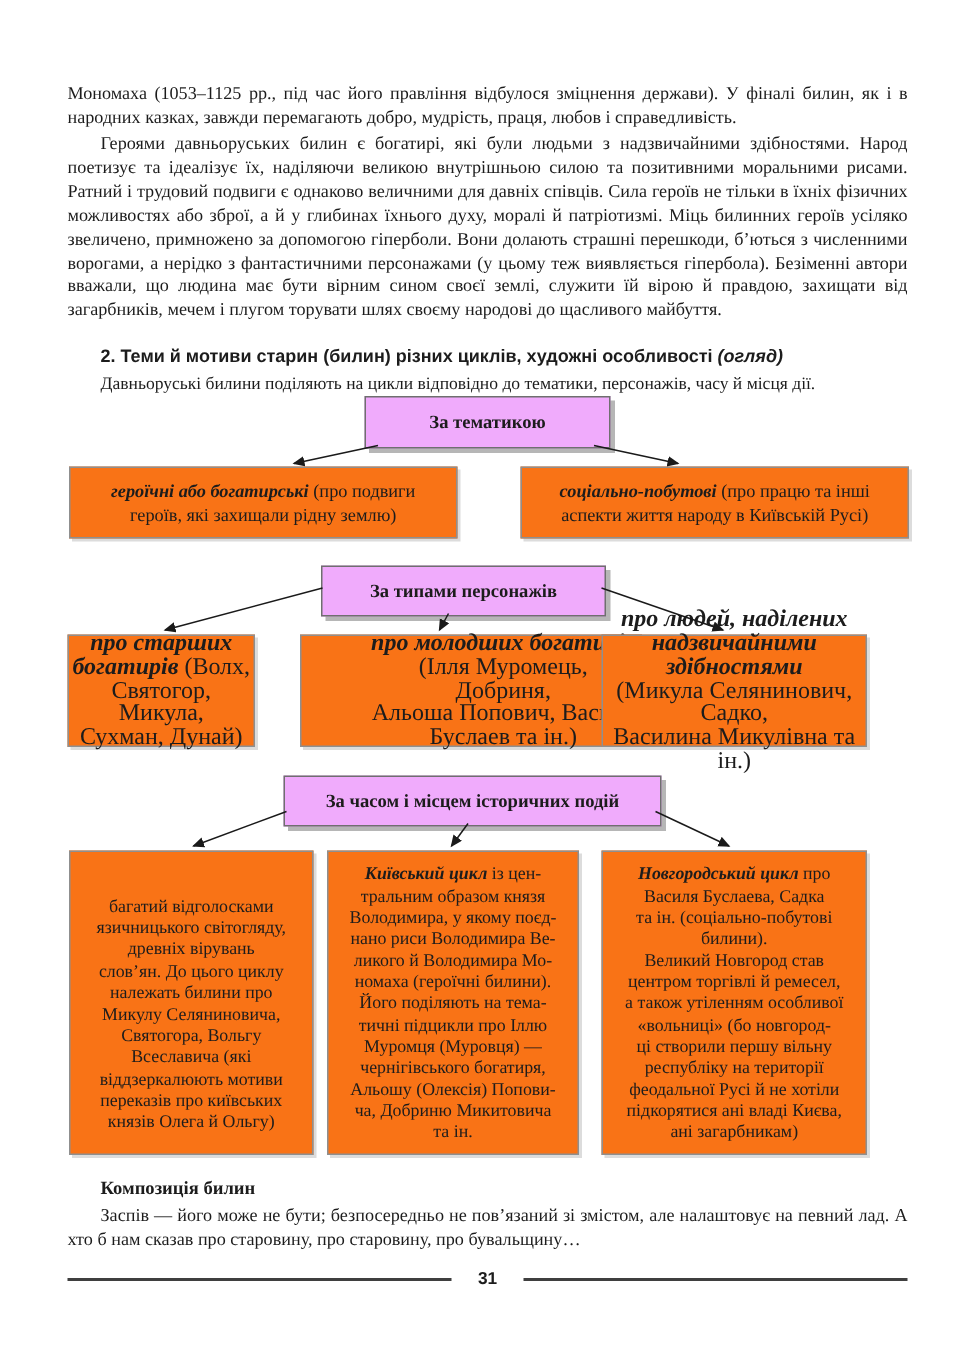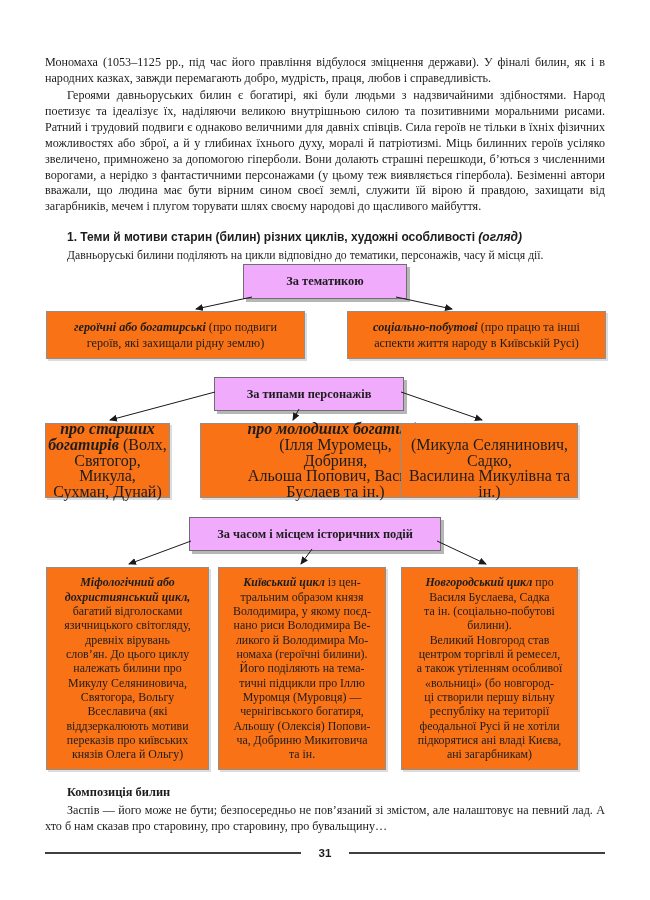--- a/index.html
+++ b/index.html
@@ -40,21 +40,21 @@
   .f-num{margin:0 18px;font-family:"Liberation Sans",sans-serif;font-weight:bold;font-size:11.5px;color:#1c1c1c;}
   svg.arrows{position:absolute;left:0;top:0;pointer-events:none;}
 </style>
 </head>
 <body>
 
 <div class="abs bodytext" style="top:55px;height:34px;">Мономаха (1053–1125 рр., під час його правління відбулося зміцнення держави). У фіналі билин, як і в народних казках, завжди перемагають добро, мудрість, праця, любов і справедливість.</div>
 
 <div class="abs bodytext indent" style="top:88px;height:143px;">Героями давньоруських билин є богатирі, які були людьми з надзвичайними здібностями. Народ поетизує та ідеалізує їх, наділяючи великою внутрішньою силою та позитивними моральними рисами. Ратний і трудовий подвиги є однаково величними для давніх співців. Сила героїв не тільки в їхніх фізичних можливостях або зброї, а й у глибинах їхнього духу, моралі й патріотизмі. Міць билинних героїв усіляко звеличено, примножено за допомогою гіперболи. Вони долають страшні перешкоди, б’ються з численними ворогами, а нерідко з фантастичними персонажами (у цьому теж виявляється гіпербола). Безіменні автори вважали, що людина має бути вірним сином своєї землі, служити їй вірою й правдою, захищати від загарбників, мечем і плугом торувати шлях своєму народові до щасливого майбуття.</div>
 
-<div class="abs h5" style="top:229px;"><span class="seg-b">1. Теми й мотиви старин (билин) різних циклів, художні особливості </span><span class="seg-bi">(огляд)</span></div>
+<div class="abs h5" style="top:229px;"><span class="seg-b">2. Теми й мотиви старин (билин) різних циклів, художні особливості </span><span class="seg-bi">(огляд)</span></div>
 
 <div class="abs bodytext indent oneline" style="top:248px;height:17px;">Давньоруські билини поділяють на цикли відповідно до тематики, персонажів, часу й місця дії.</div>
 
 <div>
 
   <div class="abs hdrbox" style="left:243px;top:264px;width:162px;height:33px;">
     <span>За тематикою</span>
   </div>
   <div class="abs wbox lvl1" style="left:46px;top:311px;width:257px;height:46px;">
     <div class="wbox-text"><span class="seg-bi">героїчні або богатирські</span><span> (про подвиги
@@ -74,31 +74,31 @@
 Святогор, Микула,
 Сухман, Дунай)</span></div>
   </div>
   <div class="abs wbox lvl2" style="left:200px;top:423px;width:183px;height:73px;padding-left:43px;">
     <div class="wbox-text"><span class="seg-bi">про молодших богатирів</span><span>
 (Ілля Муромець, Добриня,
 Альоша Попович, Василь
 Буслаев та ін.)</span></div>
   </div>
   <div class="abs wbox lvl2" style="left:401px;top:423px;width:175px;height:73px;">
-    <div class="wbox-text"><span>
+    <div class="wbox-text"><span class="seg-bi">про людей, наділених
+надзвичайними здібностями</span><span>
 (Микула Селянинович, Садко,
 Василина Микулівна та ін.)</span></div>
   </div>
 
   <div class="abs hdrbox" style="left:189px;top:517px;width:250px;height:32px;">
     <span>За часом і місцем історичних подій</span>
   </div>
   <div class="abs wbox lvl3" style="left:46px;top:567px;width:161px;height:201px;">
-    <div class="wbox-text"><span class="seg-bi">Міфологічний або
-дохристиянський цикл,</span><span>
+    <div class="wbox-text"><span>
 багатий відголосками
 язичницького світогляду,
 древніх вірувань
 слов’ян. До цього циклу
 належать билини про
 Микулу Селяниновича,
 Святогора, Вольгу
 Всеславича (які
 віддзеркалюють мотиви
 переказів про київських

